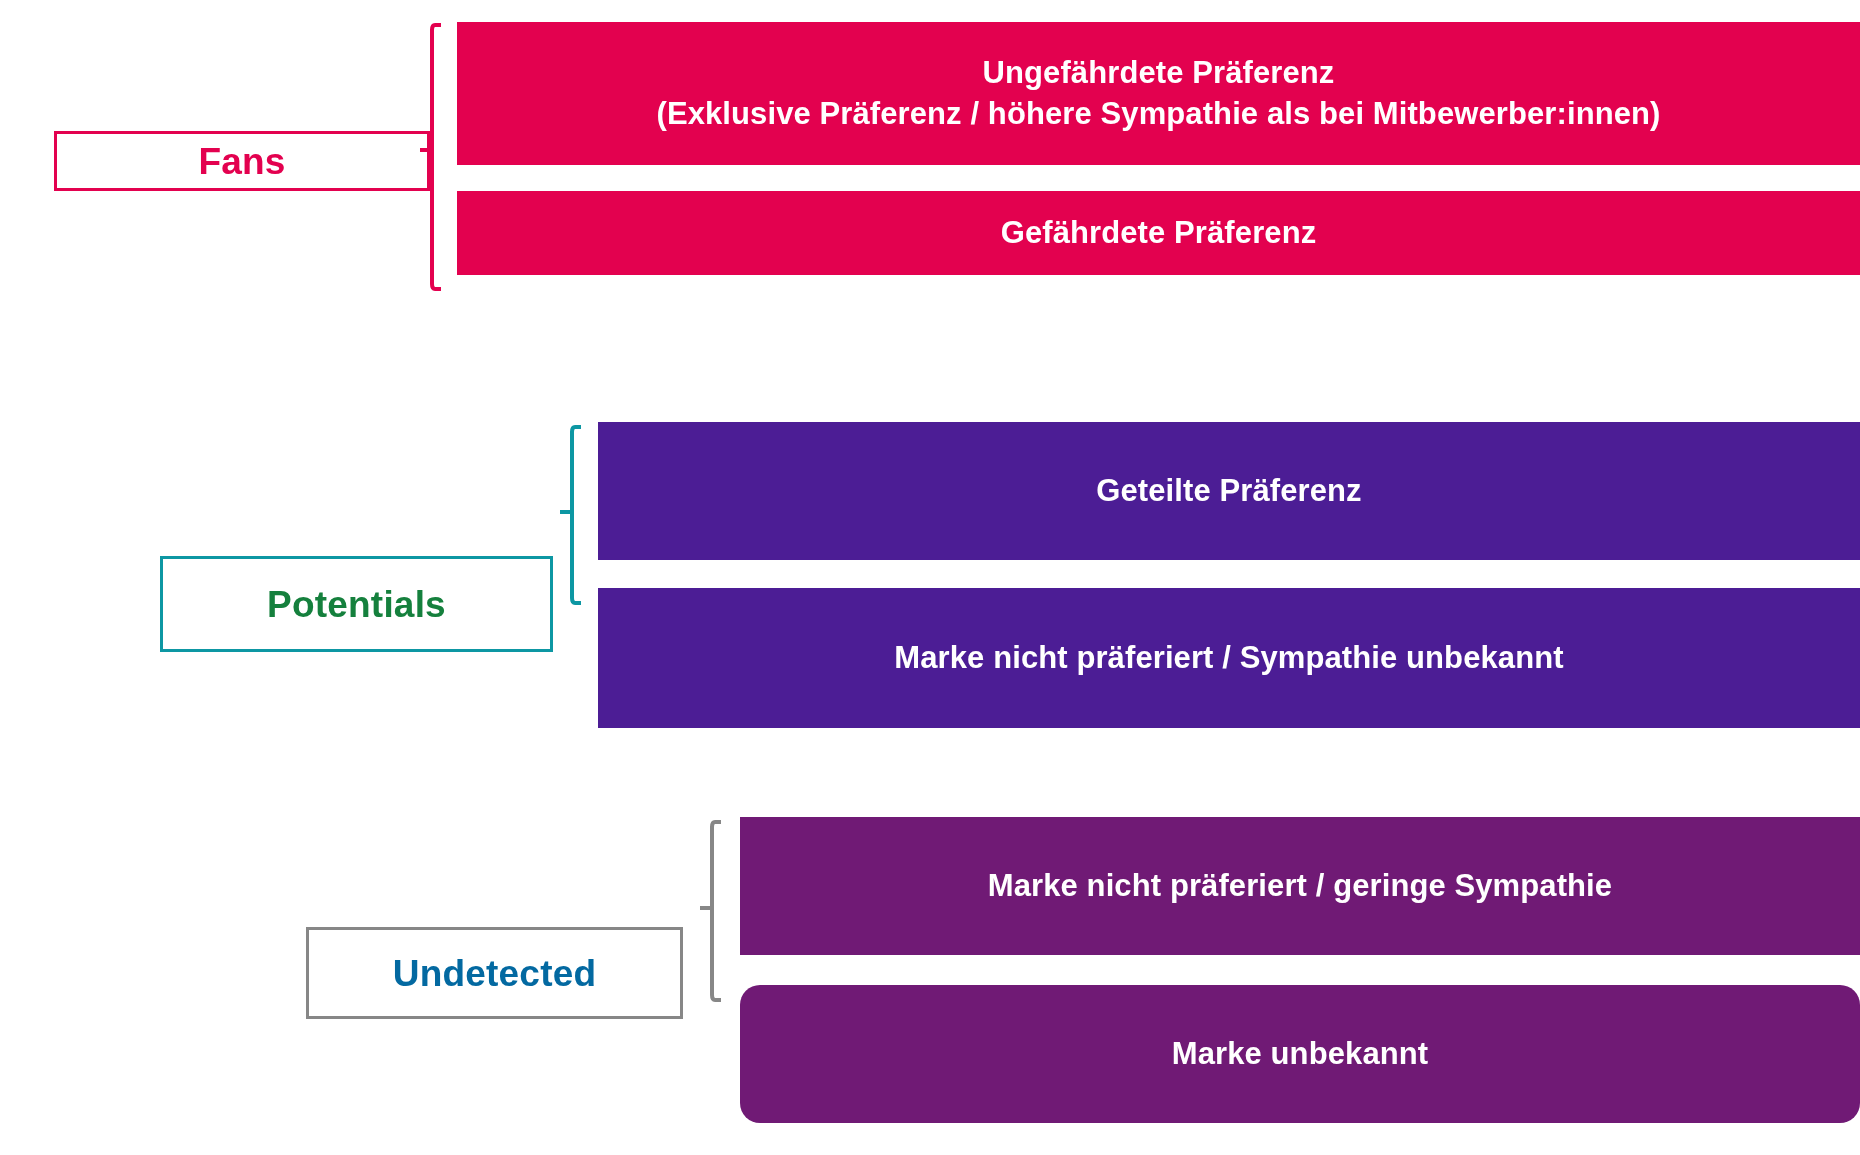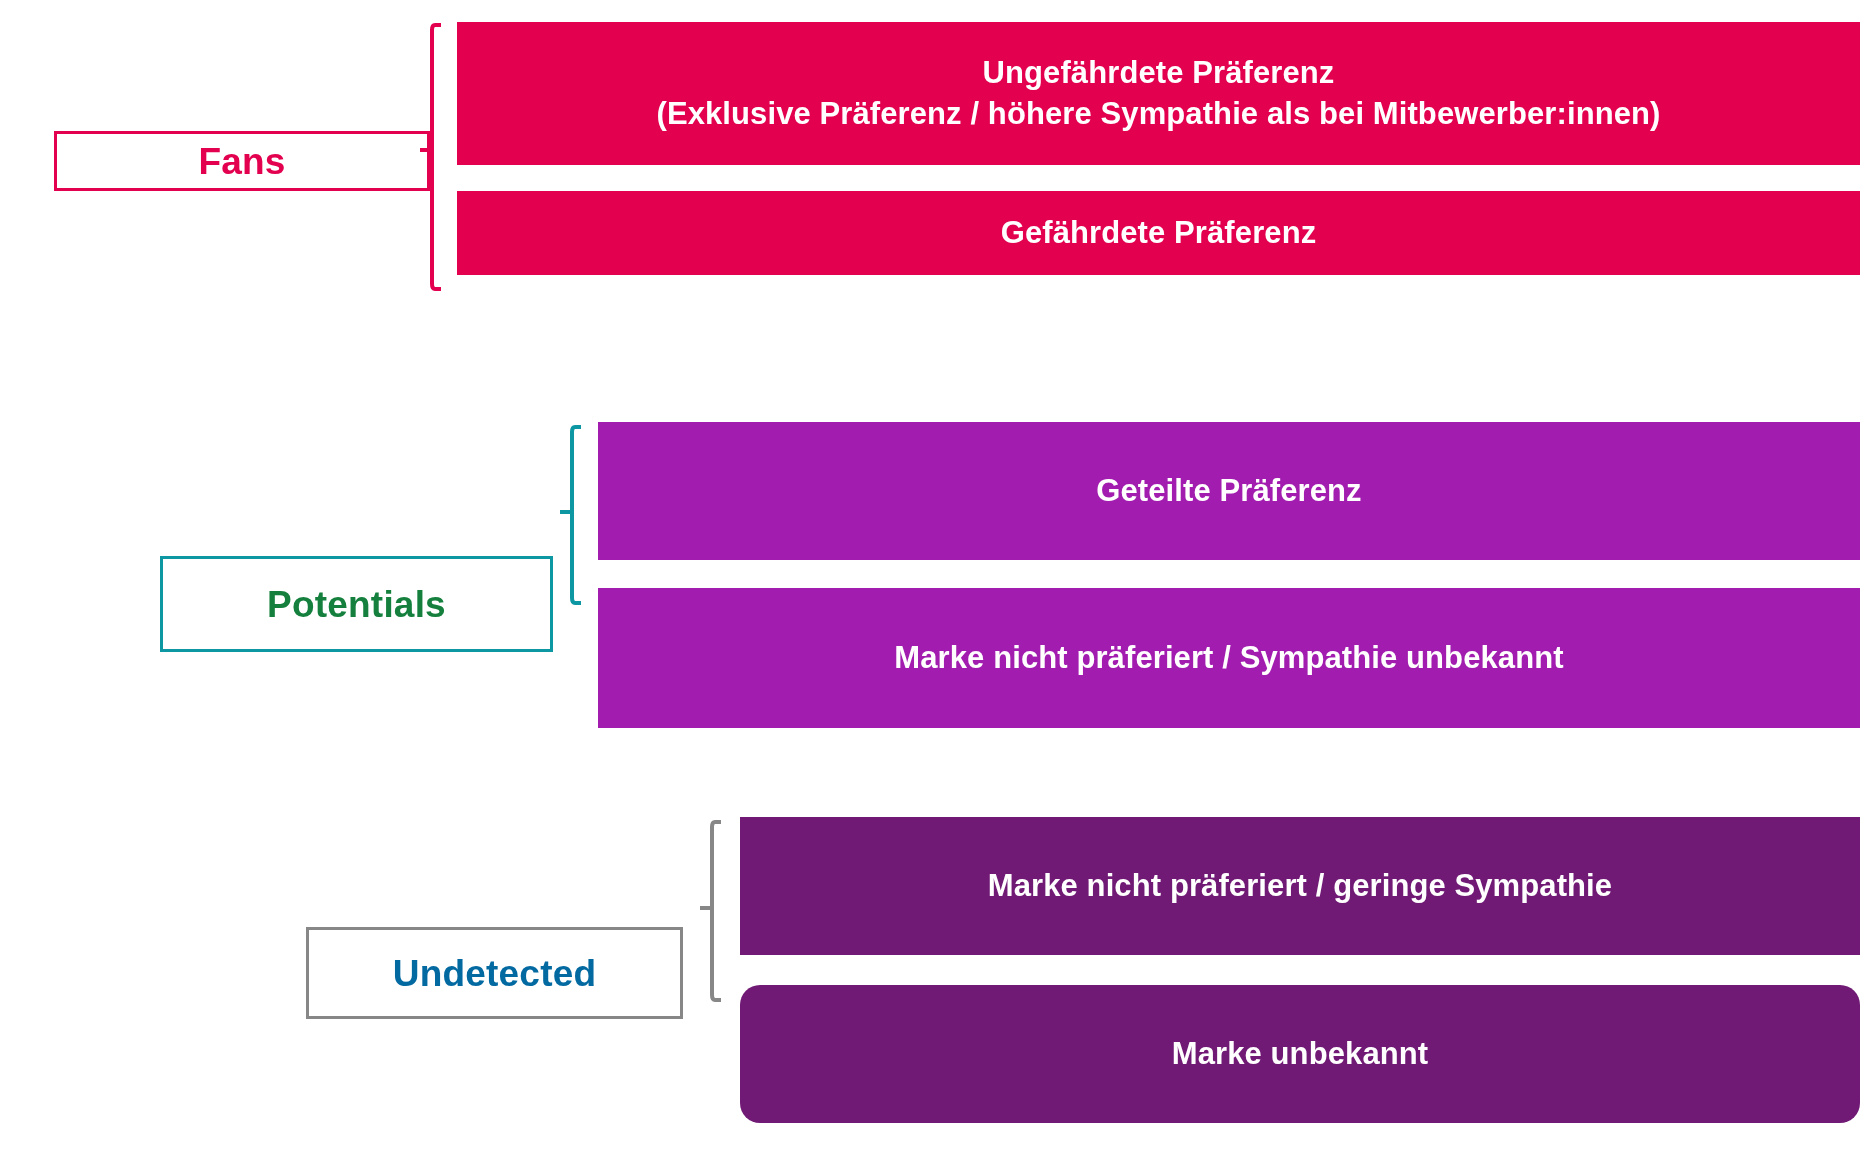--- a/index.html
+++ b/index.html
@@ -71,21 +71,21 @@
     letter-spacing: 0.1px;
   }
   .bar .bar-sub {
     font-size: 31px;
     font-weight: bold;
     line-height: 1.30;
     letter-spacing: 0.1px;
   }
 
   .bar.pink  { background: #E3014F; }
-  .bar.teal  { background: #a21caf; }
+  .bar.teal  { background: #4c1d95; }
   .bar.gray  { background: #701a75; }
 
   
   #bar-ungefaehrdet { left: 457px; top: 22px;  width: 1403px; height: 143px; }
   #bar-gefaehrdet   { left: 457px; top: 191px; width: 1403px; height: 84px; }
   
   #bar-geteilt      { left: 598px; top: 422px; width: 1262px; height: 138px; }
   #bar-sympathie    { left: 598px; top: 588px; width: 1262px; height: 140px; }
   
   #bar-geringe      { left: 740px; top: 817px; width: 1120px; height: 138px; }

